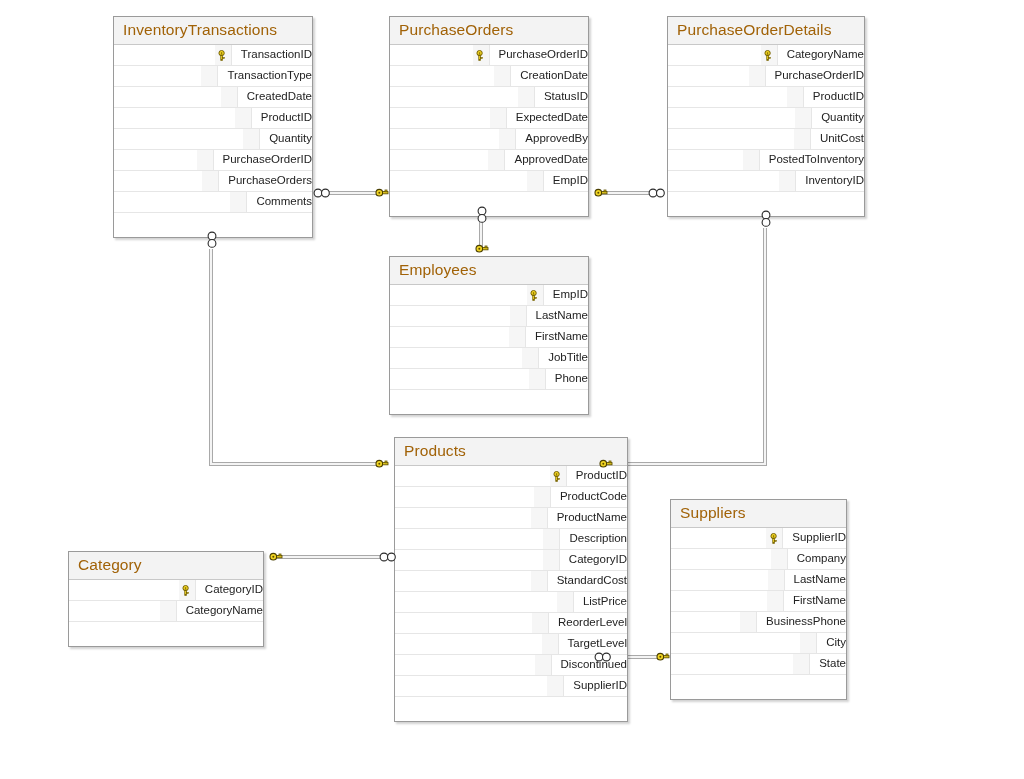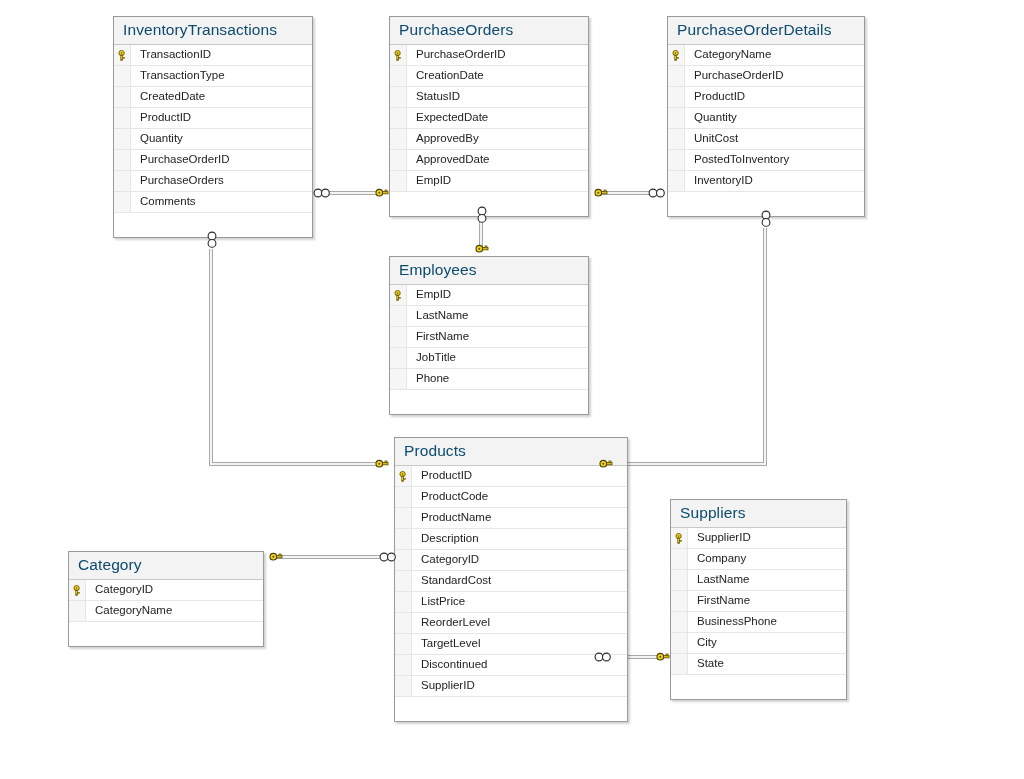--- a/index.html
+++ b/index.html
@@ -35,40 +35,41 @@
     z-index: 5;
     background: #ffffff;
     border: 1px solid #9a9a9a;
     box-sizing: border-box;
     box-shadow: 2px 2px 2px rgba(0,0,0,0.18);
     display: flex;
     flex-direction: column;
   }
   .table-title {
     font-size: 15.5px;
-    color: #0c4a6e;
+    color: #a16207;
     padding: 4px 0 5px 9px;
     background: #f3f3f3;
     border-bottom: 1px solid #c8c8c8;
     letter-spacing: .1px;
     white-space: nowrap;
   }
   .rows {
     display: flex;
     flex-direction: column;
     background: #ffffff;
     padding-left: 0;
   }
   .field-row {
     display: flex;
     align-items: center;
     height: 21px;
     border-bottom: 1px solid #e6e6e6;
     background: #ffffff;
     box-sizing: border-box;
+    justify-content: flex-end;
   }
   .field-row:last-child { border-bottom: none; }
   .gutter {
     width: 17px;
     min-width: 17px;
     align-self: stretch;
     background: #f6f6f6;
     border-right: 1px solid #e6e6e6;
     display: flex;
     align-items: center;

